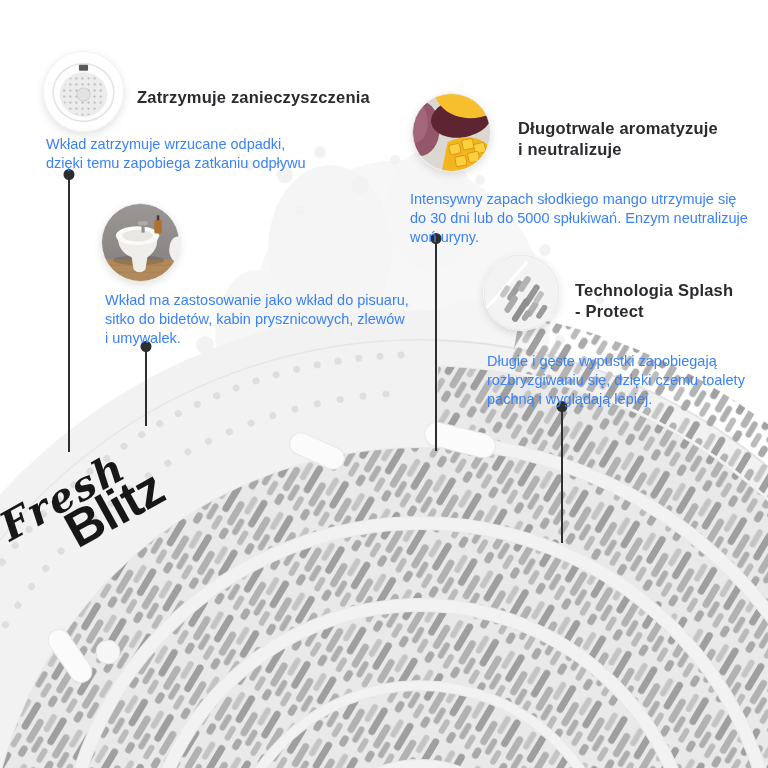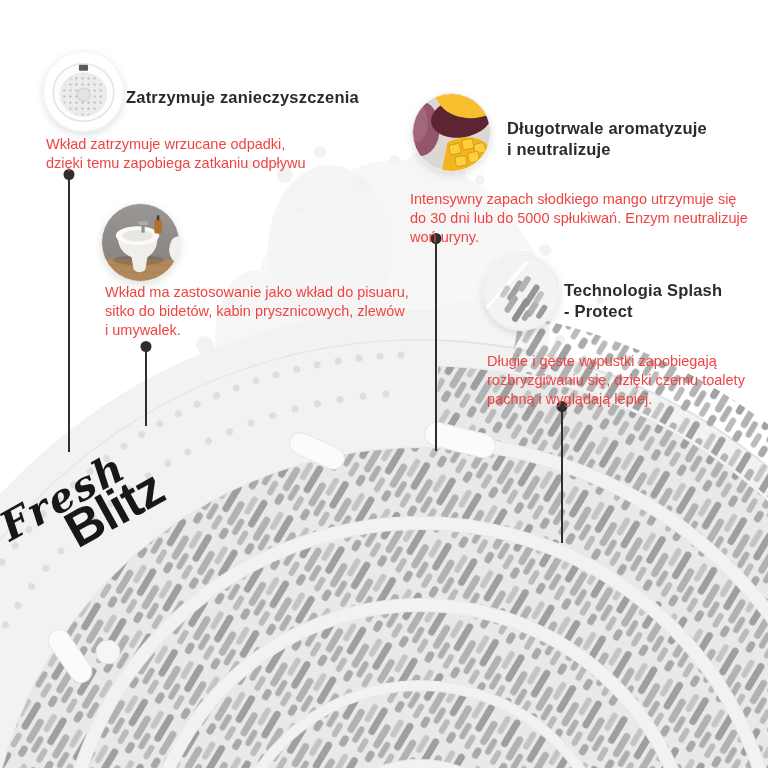--- a/index.html
+++ b/index.html
@@ -10,25 +10,25 @@
   .layer { position:absolute; left:0; top:0; }
 
   
   .icon-circle {
     position:absolute; border-radius:50%; background:#fff; z-index:4;
     box-shadow:0 3px 9px rgba(0,0,0,.12);
   }
   .icon-circle svg { display:block; width:100%; height:100%; border-radius:50%; }
   .callout-title {
     position:absolute; z-index:4; font-weight:700; font-size:16.5px; line-height:21px;
-    color:#2b2a2e; letter-spacing:.2px; white-space:pre-line;
+    color:#2b2a2e; letter-spacing:.2px; white-space:pre-line;margin-left:11px;
   }
   .callout-body {
     position:absolute; z-index:4; font-size:14.5px; line-height:19px;
-    color:#ef4444; white-space:pre-line;
+    color:#3b82f6; white-space:pre-line;
   }
 
   
   .connector { position:absolute; width:2px; background:#2e2e2e; z-index:3; }
   .connector .dot {
     position:absolute; left:50%; top:-1px; transform:translateX(-50%);
     width:11px; height:11px; border-radius:50%; background:#2e2e2e;
   }
 
   
@@ -179,21 +179,21 @@
         <ellipse cx="37" cy="33" rx="22" ry="9.5" fill="#fafaf8"></ellipse>
         <ellipse cx="37" cy="33" rx="15.5" ry="6" fill="#e9e7e3"></ellipse>
         <rect x="41" y="21" width="3.2" height="9" fill="#8f8f8f"></rect>
         <rect x="37.5" y="18.5" width="10" height="4" rx="2" fill="#adadad"></rect>
         <rect x="54" y="17" width="7.5" height="14" rx="2" fill="#b06f2c"></rect>
         <rect x="56.5" y="12.5" width="2.6" height="5" fill="#433d38"></rect>
       </g>
       <circle cx="40" cy="40" r="39.5" fill="none" stroke="#efefef"></circle>
     </svg>
   </div>
-  <p class="callout-body" style="left:105px; top:268px; width:345px">Wkład ma zastosowanie jako wkład do pisuaru,
+  <p class="callout-body" style="left:105px; top:276px; width:345px">Wkład ma zastosowanie jako wkład do pisuaru,
 sitko do bidetów, kabin prysznicowych, zlewów
 i umywalek.</p>
 
   <div class="icon-circle" style="left:412px; top:93px; width:79px; height:79px">
     <svg viewBox="0 0 80 80">
       <defs>
           <clipPath id="clipMango">
             <circle cx="40" cy="40" r="39.5"></circle>
           </clipPath>
         </defs>

